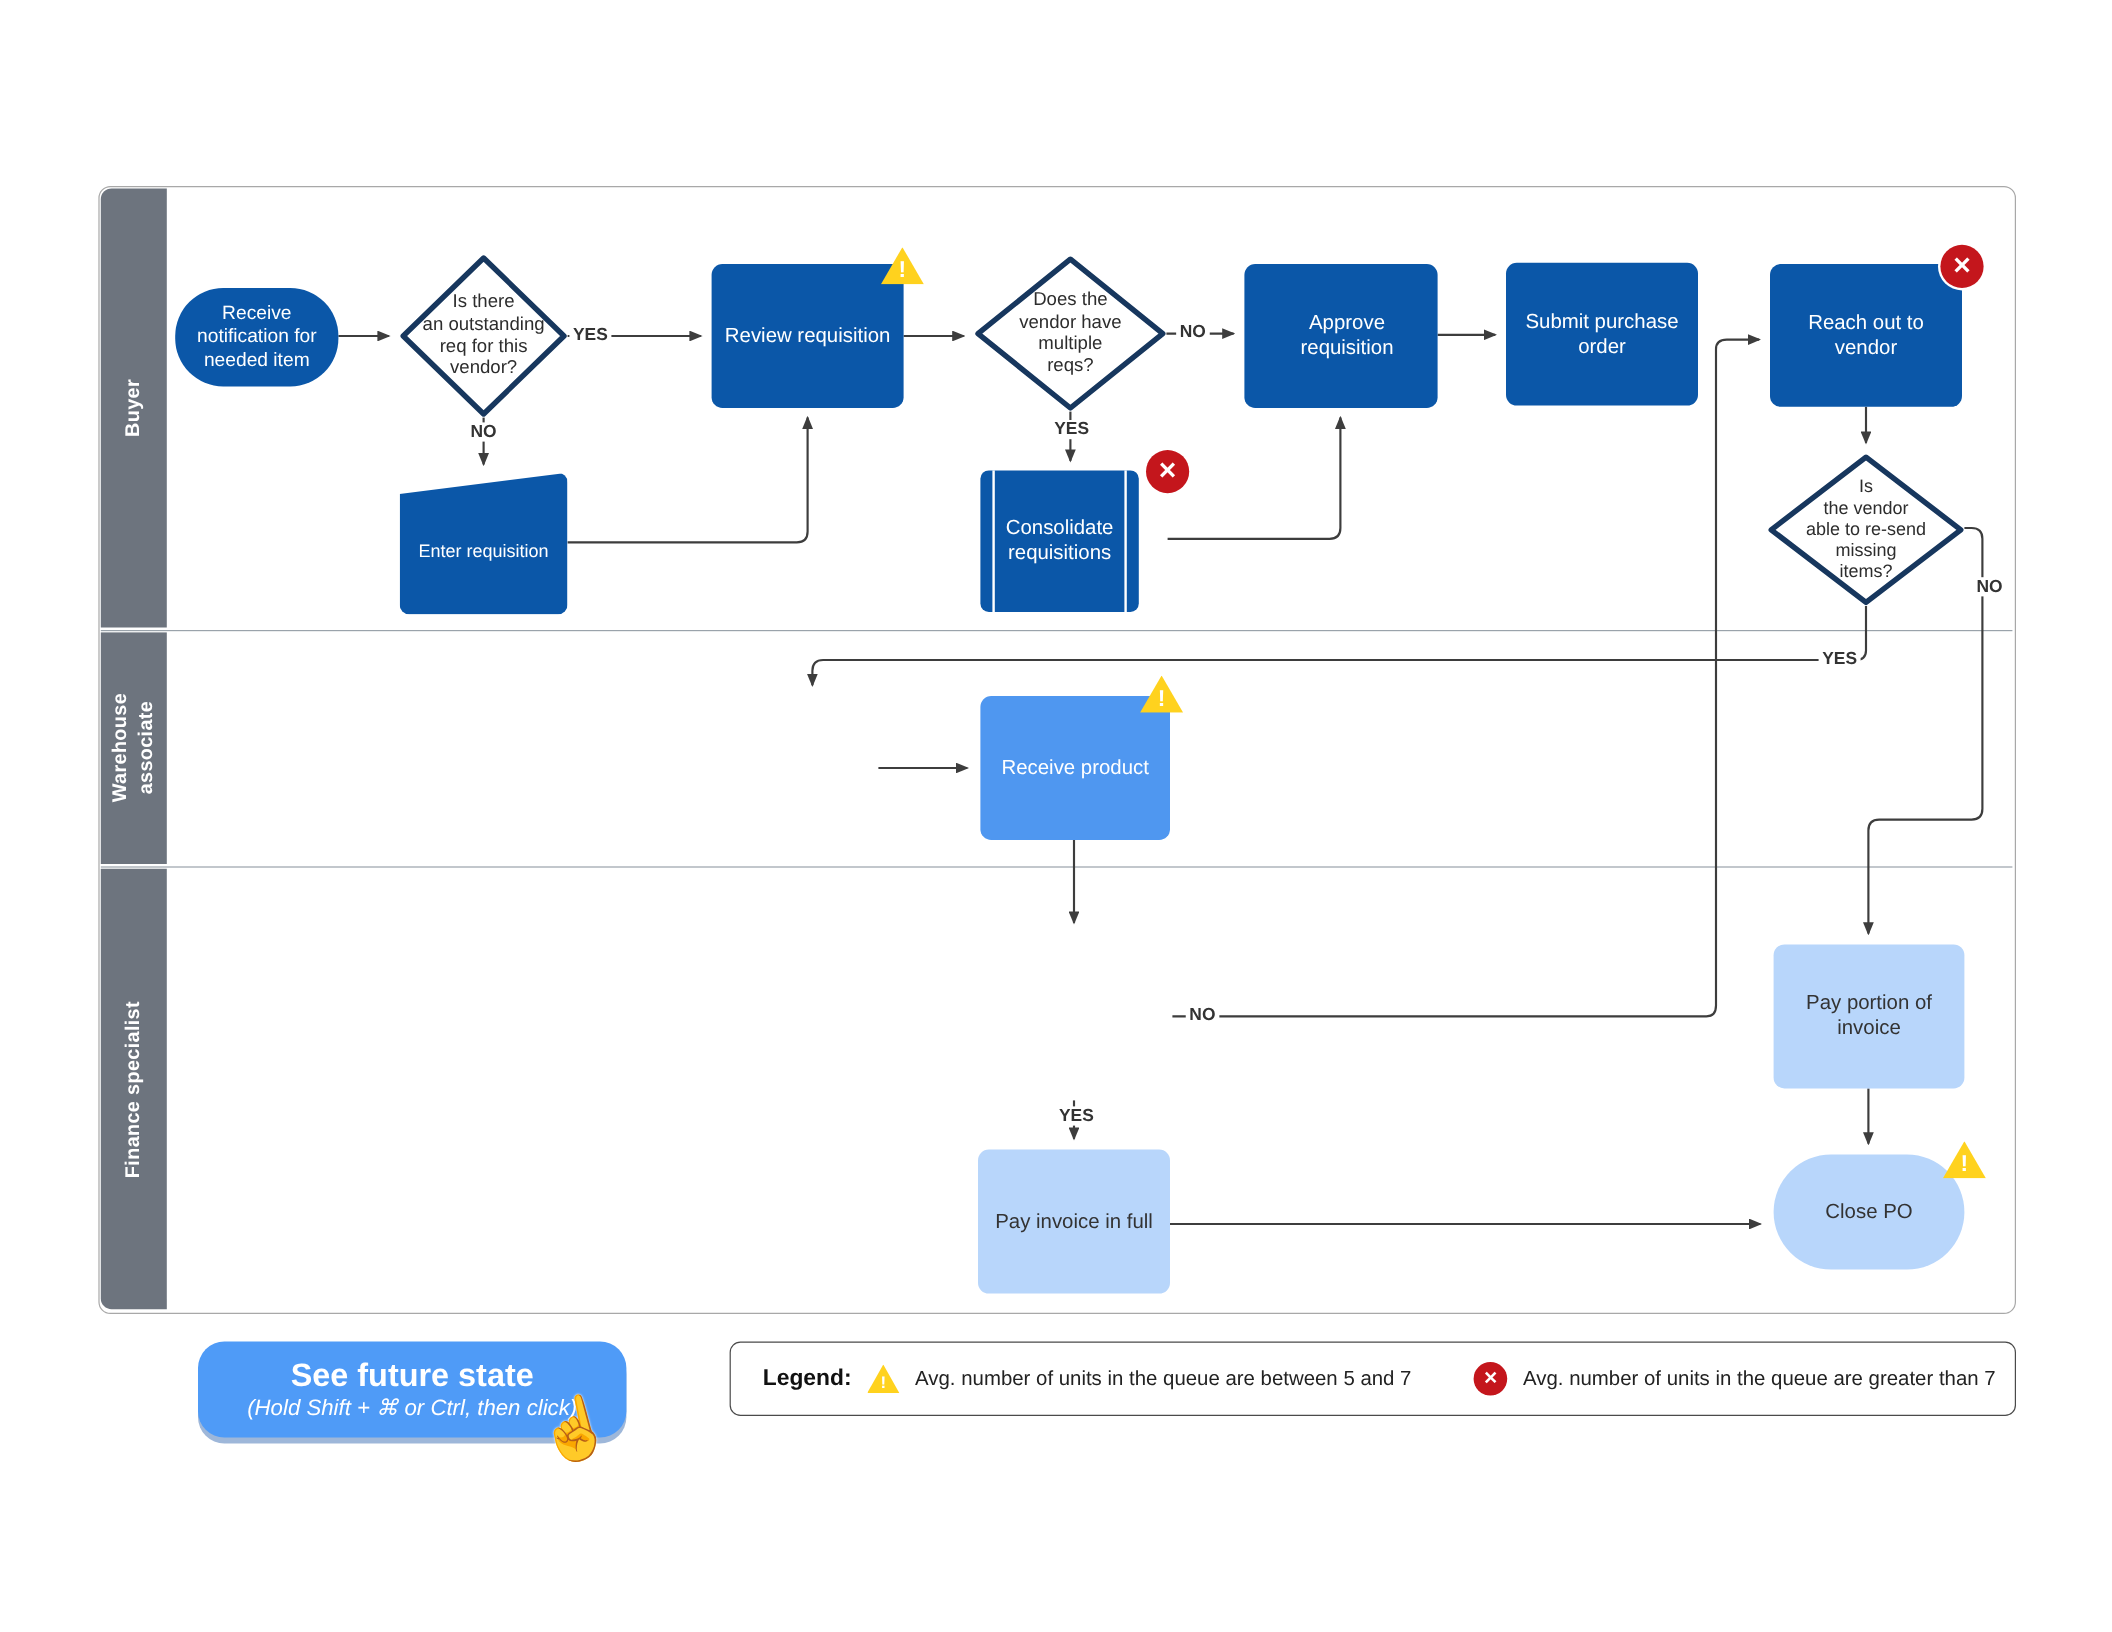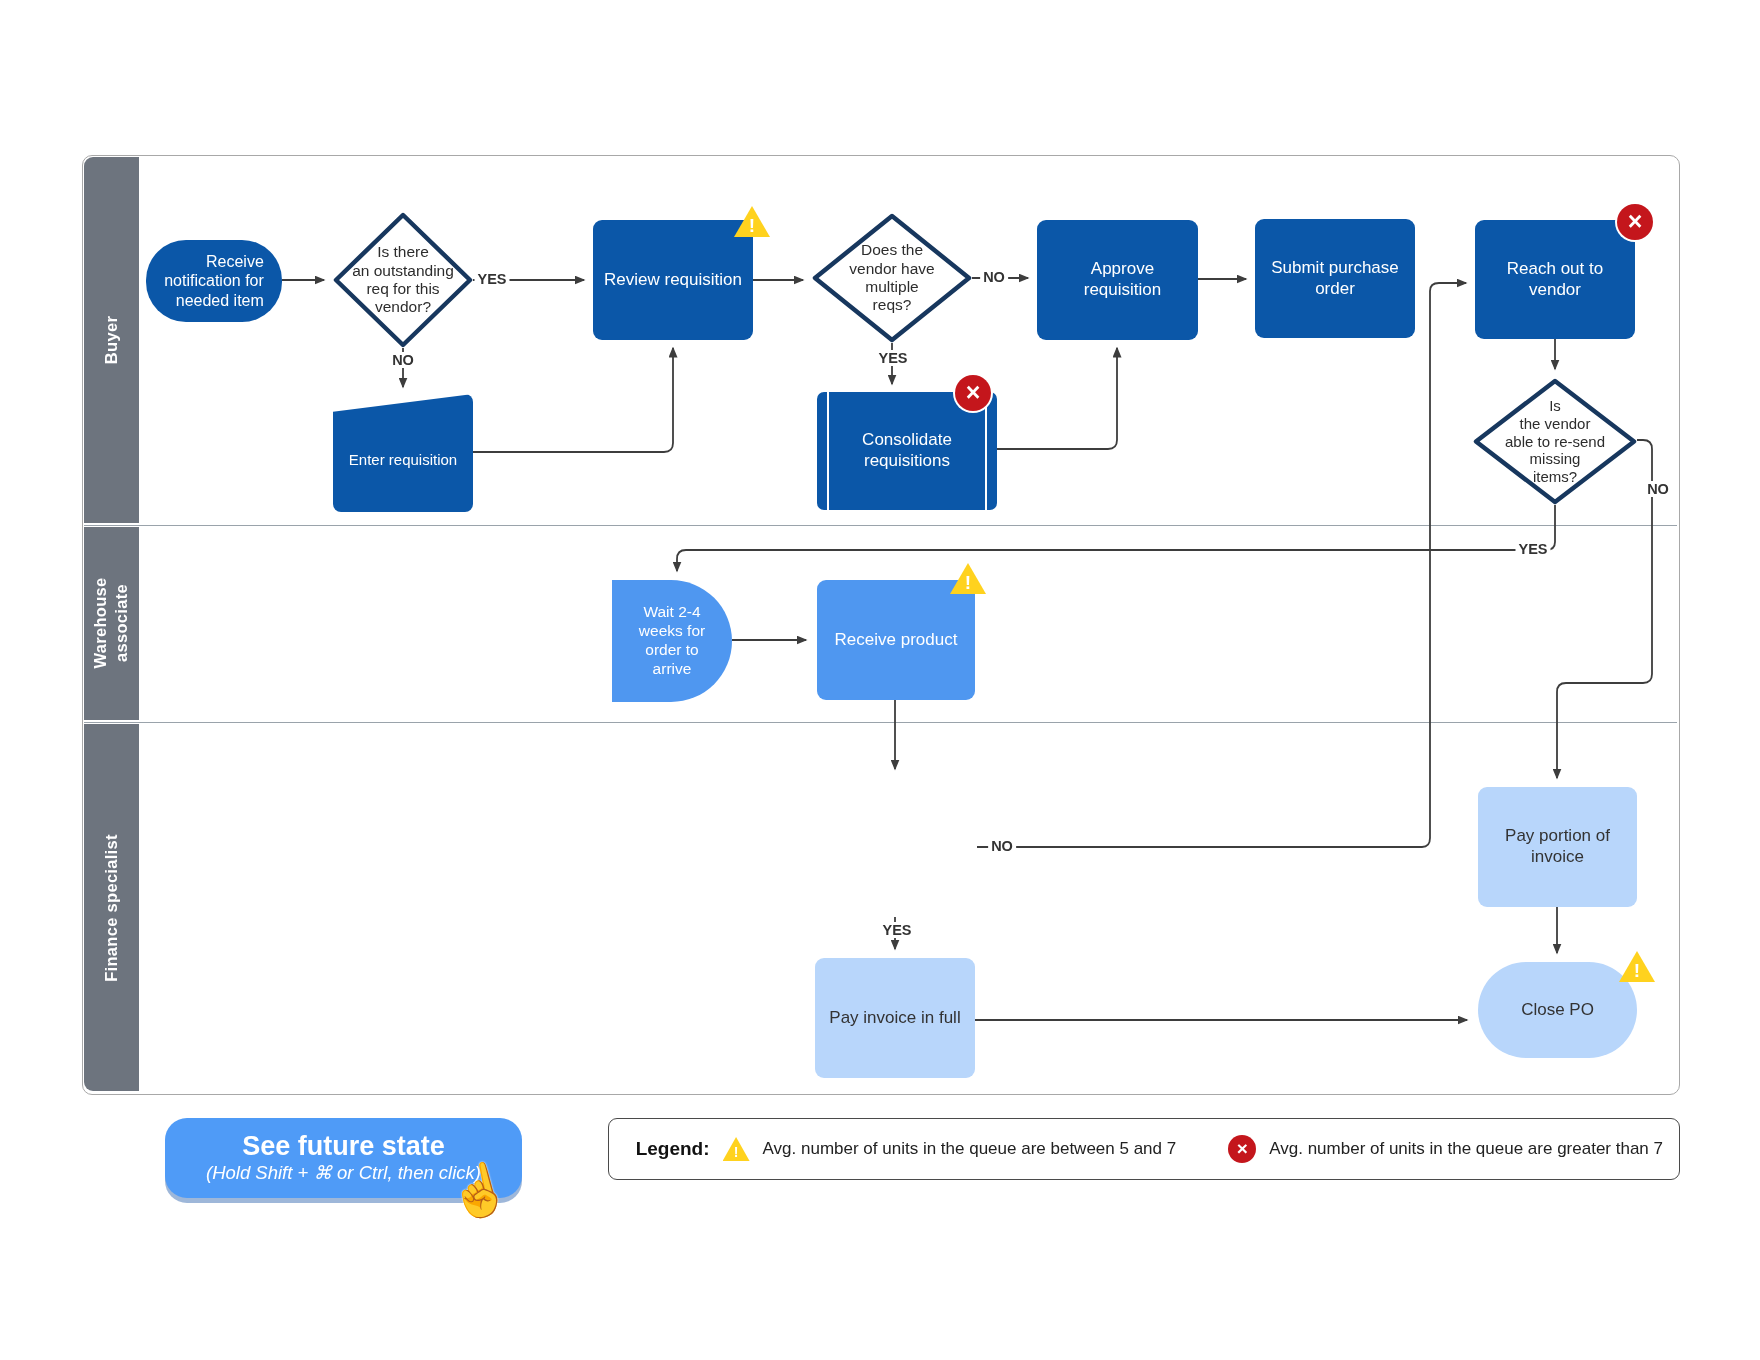--- a/index.html
+++ b/index.html
@@ -17,21 +17,21 @@
   .lane-label{position:absolute;left:111px;transform:translate(-50%,-50%) rotate(-90deg);
               color:#fff;font-weight:bold;font-size:16.5px;letter-spacing:.3px;text-align:center;line-height:1.25;}
   .nowrap{white-space:nowrap;}
   svg.wires{position:absolute;left:0;top:0;width:1760px;height:1360px;pointer-events:none;}
   .node{position:absolute;display:flex;align-items:center;justify-content:center;
         text-align:center;box-sizing:border-box;}
   .node .node-label{white-space:pre-line;line-height:1.22;}
   .box{background:var(--darkBlue,#0b57a8);color:#fff;border-radius:9px;font-size:17px;}
   .boxmid{background:var(--brightBlue,#4f97f0);color:#fff;border-radius:9px;font-size:17px;}
   .boxpale{background:var(--paleBlue,#b8d6fb);color:#333;border-radius:9px;font-size:17px;}
-  .pill{background:var(--darkBlue,#0b57a8);color:#fff;border-radius:40px;font-size:16px;text-align:right;}
+  .pill{background:var(--darkBlue,#0b57a8);color:#fff;border-radius:40px;font-size:16px;}
   .stadium{background:var(--paleBlue,#b8d6fb);color:#333;border-radius:60px;font-size:17px;}
   .delay{background:var(--brightBlue,#4f97f0);color:#fff;border-radius:0 61px 61px 0;font-size:15.5px;}
   .manual{background:var(--darkBlue,#0b57a8);color:#fff;border-radius:8px;font-size:15px;
           clip-path:polygon(0 15%,100% 0,100% 100%,0 100%);padding-top:14px;}
   .subproc{background:var(--darkBlue,#0b57a8);color:#fff;border-radius:7px;font-size:17px;}
   .subproc::before,.subproc::after{content:"";position:absolute;top:0;bottom:0;width:0;
           border-left:2px solid #fff;}
   .subproc::before{left:10px;} .subproc::after{right:10px;}
   .diamond{position:absolute;}
   .diamond .dtext{position:absolute;inset:0;display:flex;align-items:center;justify-content:center;
@@ -135,21 +135,21 @@
   <div class="diamond" style="left:812px;top:213px;width:160px;height:130px;">
     <svg width="160" height="130">
       <polygon points="80,3 157,65 80,127 3,65" fill="#ffffff" stroke="#17375e" stroke-width="4.5" stroke-linejoin="round"></polygon>
     </svg>
     <div class="dtext">Does the
 vendor have
 multiple
 reqs?</div>
   </div>
 
-  <div class="node subproc" style="left:817px;top:392px;width:180px;height:118px;text-align:center;">
+  <div class="node subproc" style="left:817px;top:392px;width:132px;height:118px;text-align:center;">
     <div class="node-label">Consolidate
 requisitions</div>
   </div>
 
   <div class="node box" style="left:1037px;top:220px;width:161px;height:120px;padding-left:10px;">
     <div class="node-label">Approve
 requisition</div>
   </div>
 
   <div class="node box" style="left:1255px;top:219px;width:160px;height:119px;">
@@ -166,26 +166,20 @@
     <svg width="164" height="127">
       <polygon points="82,3 161,63.5 82,124 3,63.5" fill="#ffffff" stroke="#17375e" stroke-width="4.5" stroke-linejoin="round"></polygon>
     </svg>
     <div class="dtext" style="font-size:15px;">Is
 the vendor
 able to re-send
 missing
 items?</div>
   </div>
 
-  <div class="node delay" style="left:612px;top:580px;width:120px;height:122px;">
-    <div class="node-label">Wait 2-4
-weeks for
-order to
-arrive</div>
-  </div>
 
   <div class="node boxmid" style="left:817px;top:580px;width:158px;height:120px;">
     <div class="node-label">Receive product</div>
   </div>
 
 
   <div class="node boxpale" style="left:815px;top:958px;width:160px;height:120px;">
     <div class="node-label">Pay invoice in full</div>
   </div>
 

